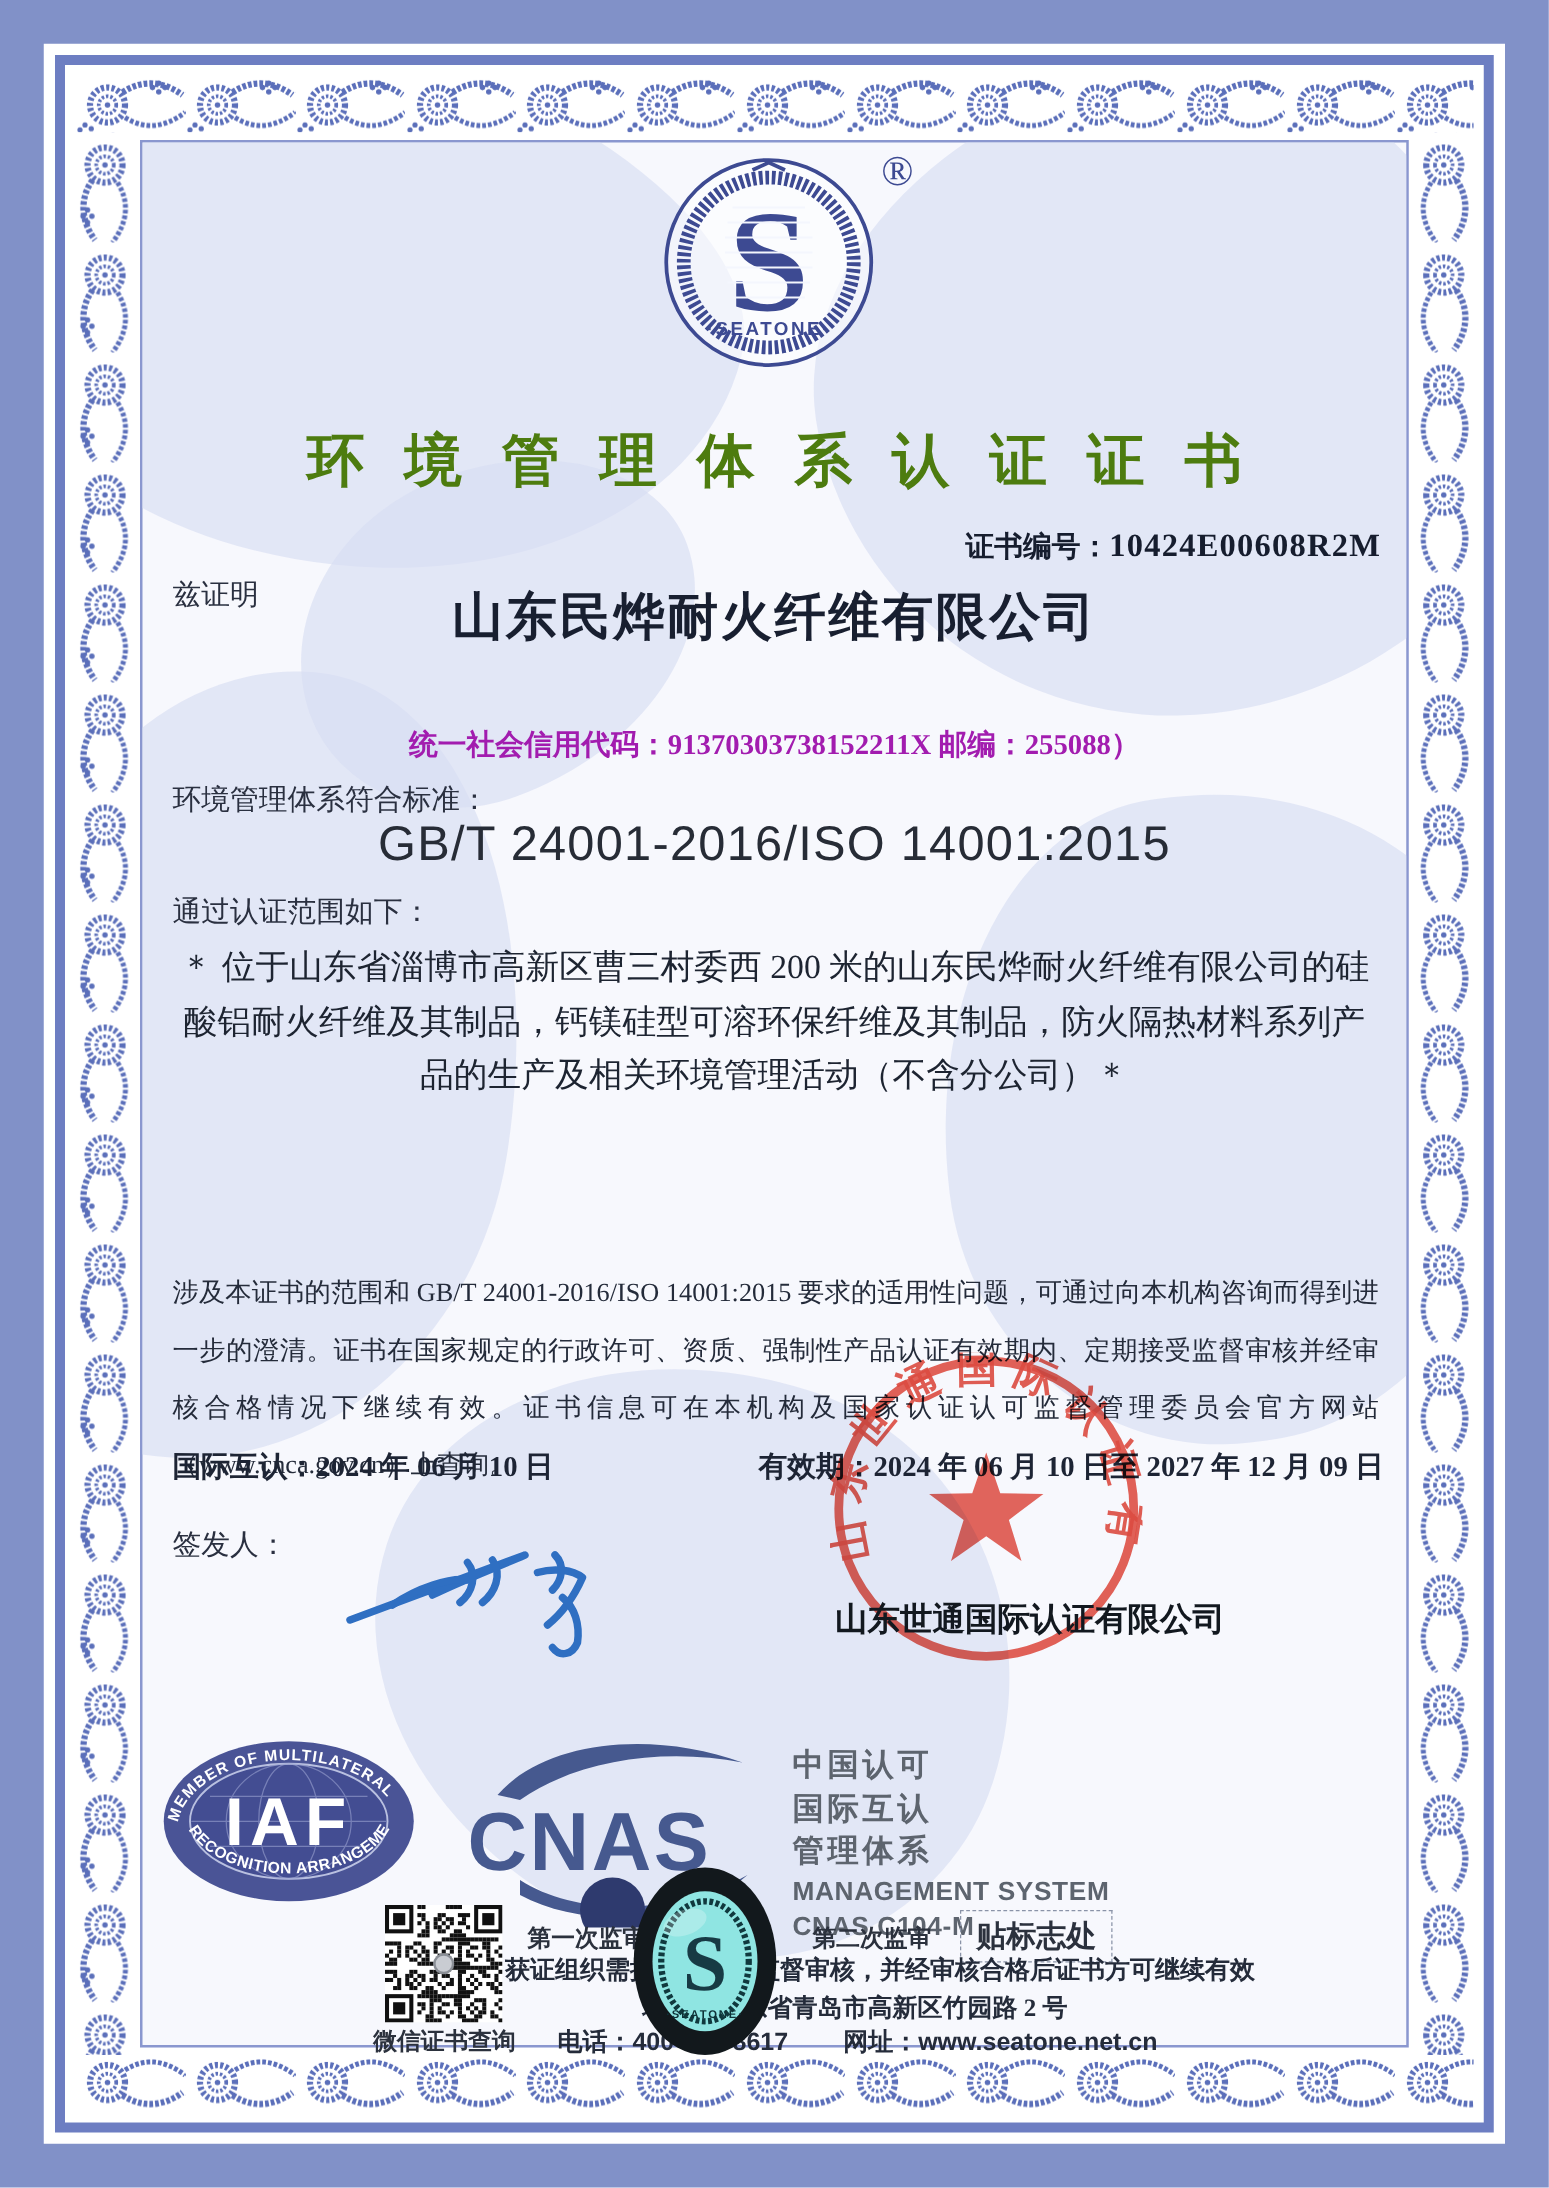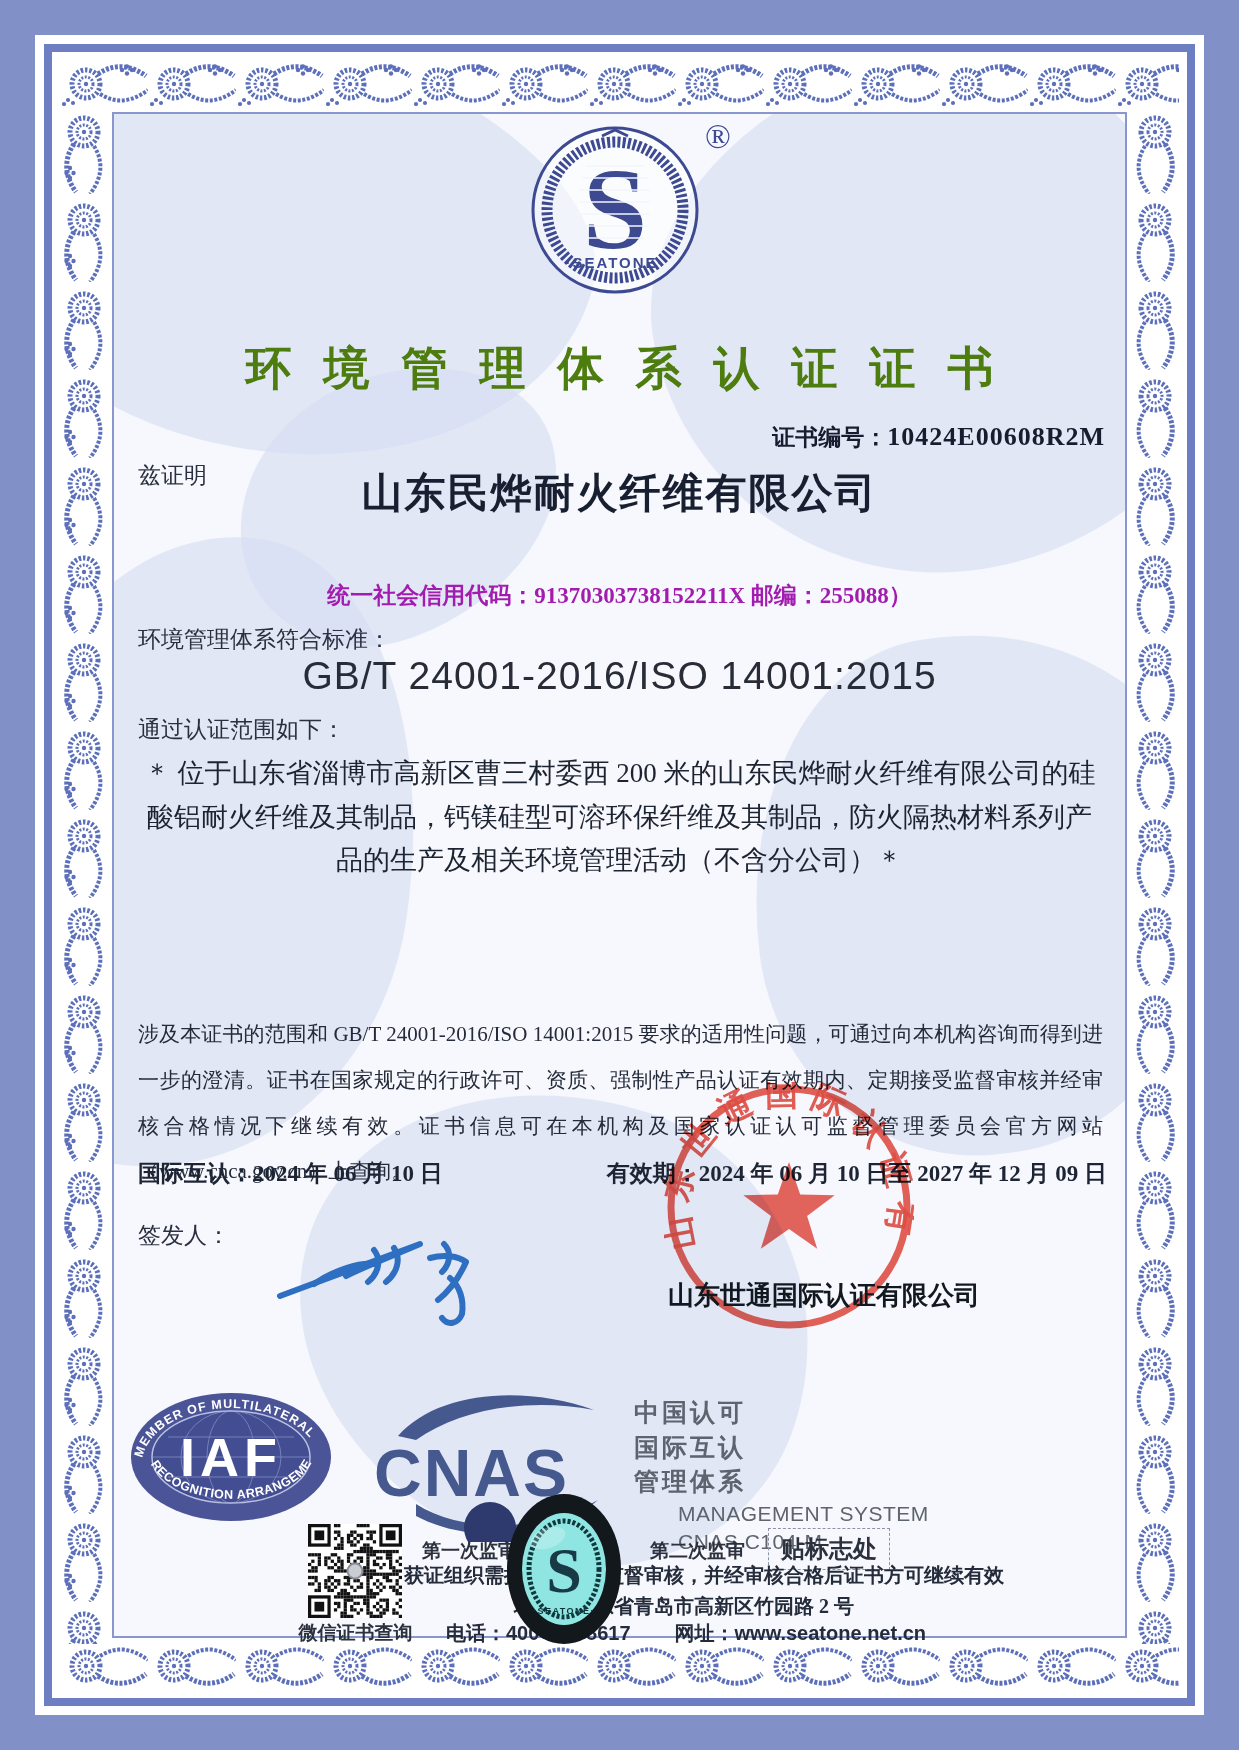--- a/index.html
+++ b/index.html
@@ -42,21 +42,21 @@
   .dates{left:24px;right:18px;top:1044px;display:flex;justify-content:space-between;
          font-size:23px;font-weight:bold;color:#1d2434;}
   .signer{left:24px;top:1106px;font-size:23px;color:#2a3040;}
   .signature{left:160px;top:1116px;}
   .stamp{left:550px;top:968px;mix-blend-mode:multiply;opacity:.92;}
   .issuer{left:510px;top:1164px;width:400px;text-align:center;font-size:26px;font-weight:bold;color:#12181f;}
   .iaf{left:14px;top:1276px;}
   .cnas{left:256px;top:1268px;}
   .acc{left:520px;top:1282px;color:#5d646e;}
   .acc .cjk{font-size:25px;font-weight:bold;letter-spacing:3px;line-height:1.38;}
-  .acc .en{font-family:"Liberation Sans",sans-serif;font-size:21px;font-weight:normal;line-height:1.35;letter-spacing:.5px;margin-left:44px;}
+  .acc .en{font-family:"Liberation Sans",sans-serif;font-size:21px;font-weight:bold;line-height:1.35;letter-spacing:.5px;}
   .qr{left:194px;top:1410px;}
   .qr-caption{left:164px;top:1506px;width:155px;text-align:center;font-size:19px;font-weight:bold;color:#2b313d;}
   .audit1{left:308px;top:1424px;font-size:19px;font-weight:bold;color:#2b313d;}
   .audit2{left:536px;top:1424px;font-size:19px;font-weight:bold;color:#2b313d;}
   .sticker{left:654px;top:1414px;font-size:24px;font-weight:bold;color:#2b313d;
            border:1px dashed #8a93a8;padding:4px 12px;}
   .note-line{left:250px;top:1448px;width:680px;text-align:center;font-size:20px;font-weight:bold;color:#242b3a;}
   .addr-line{left:250px;top:1479px;width:640px;text-align:center;font-size:20px;font-weight:bold;color:#242b3a;}
   .phone-line{left:212px;top:1506px;width:720px;text-align:center;font-size:20px;font-weight:bold;color:#242b3a;}
   .phone-line .gap{display:inline-block;width:44px;}

